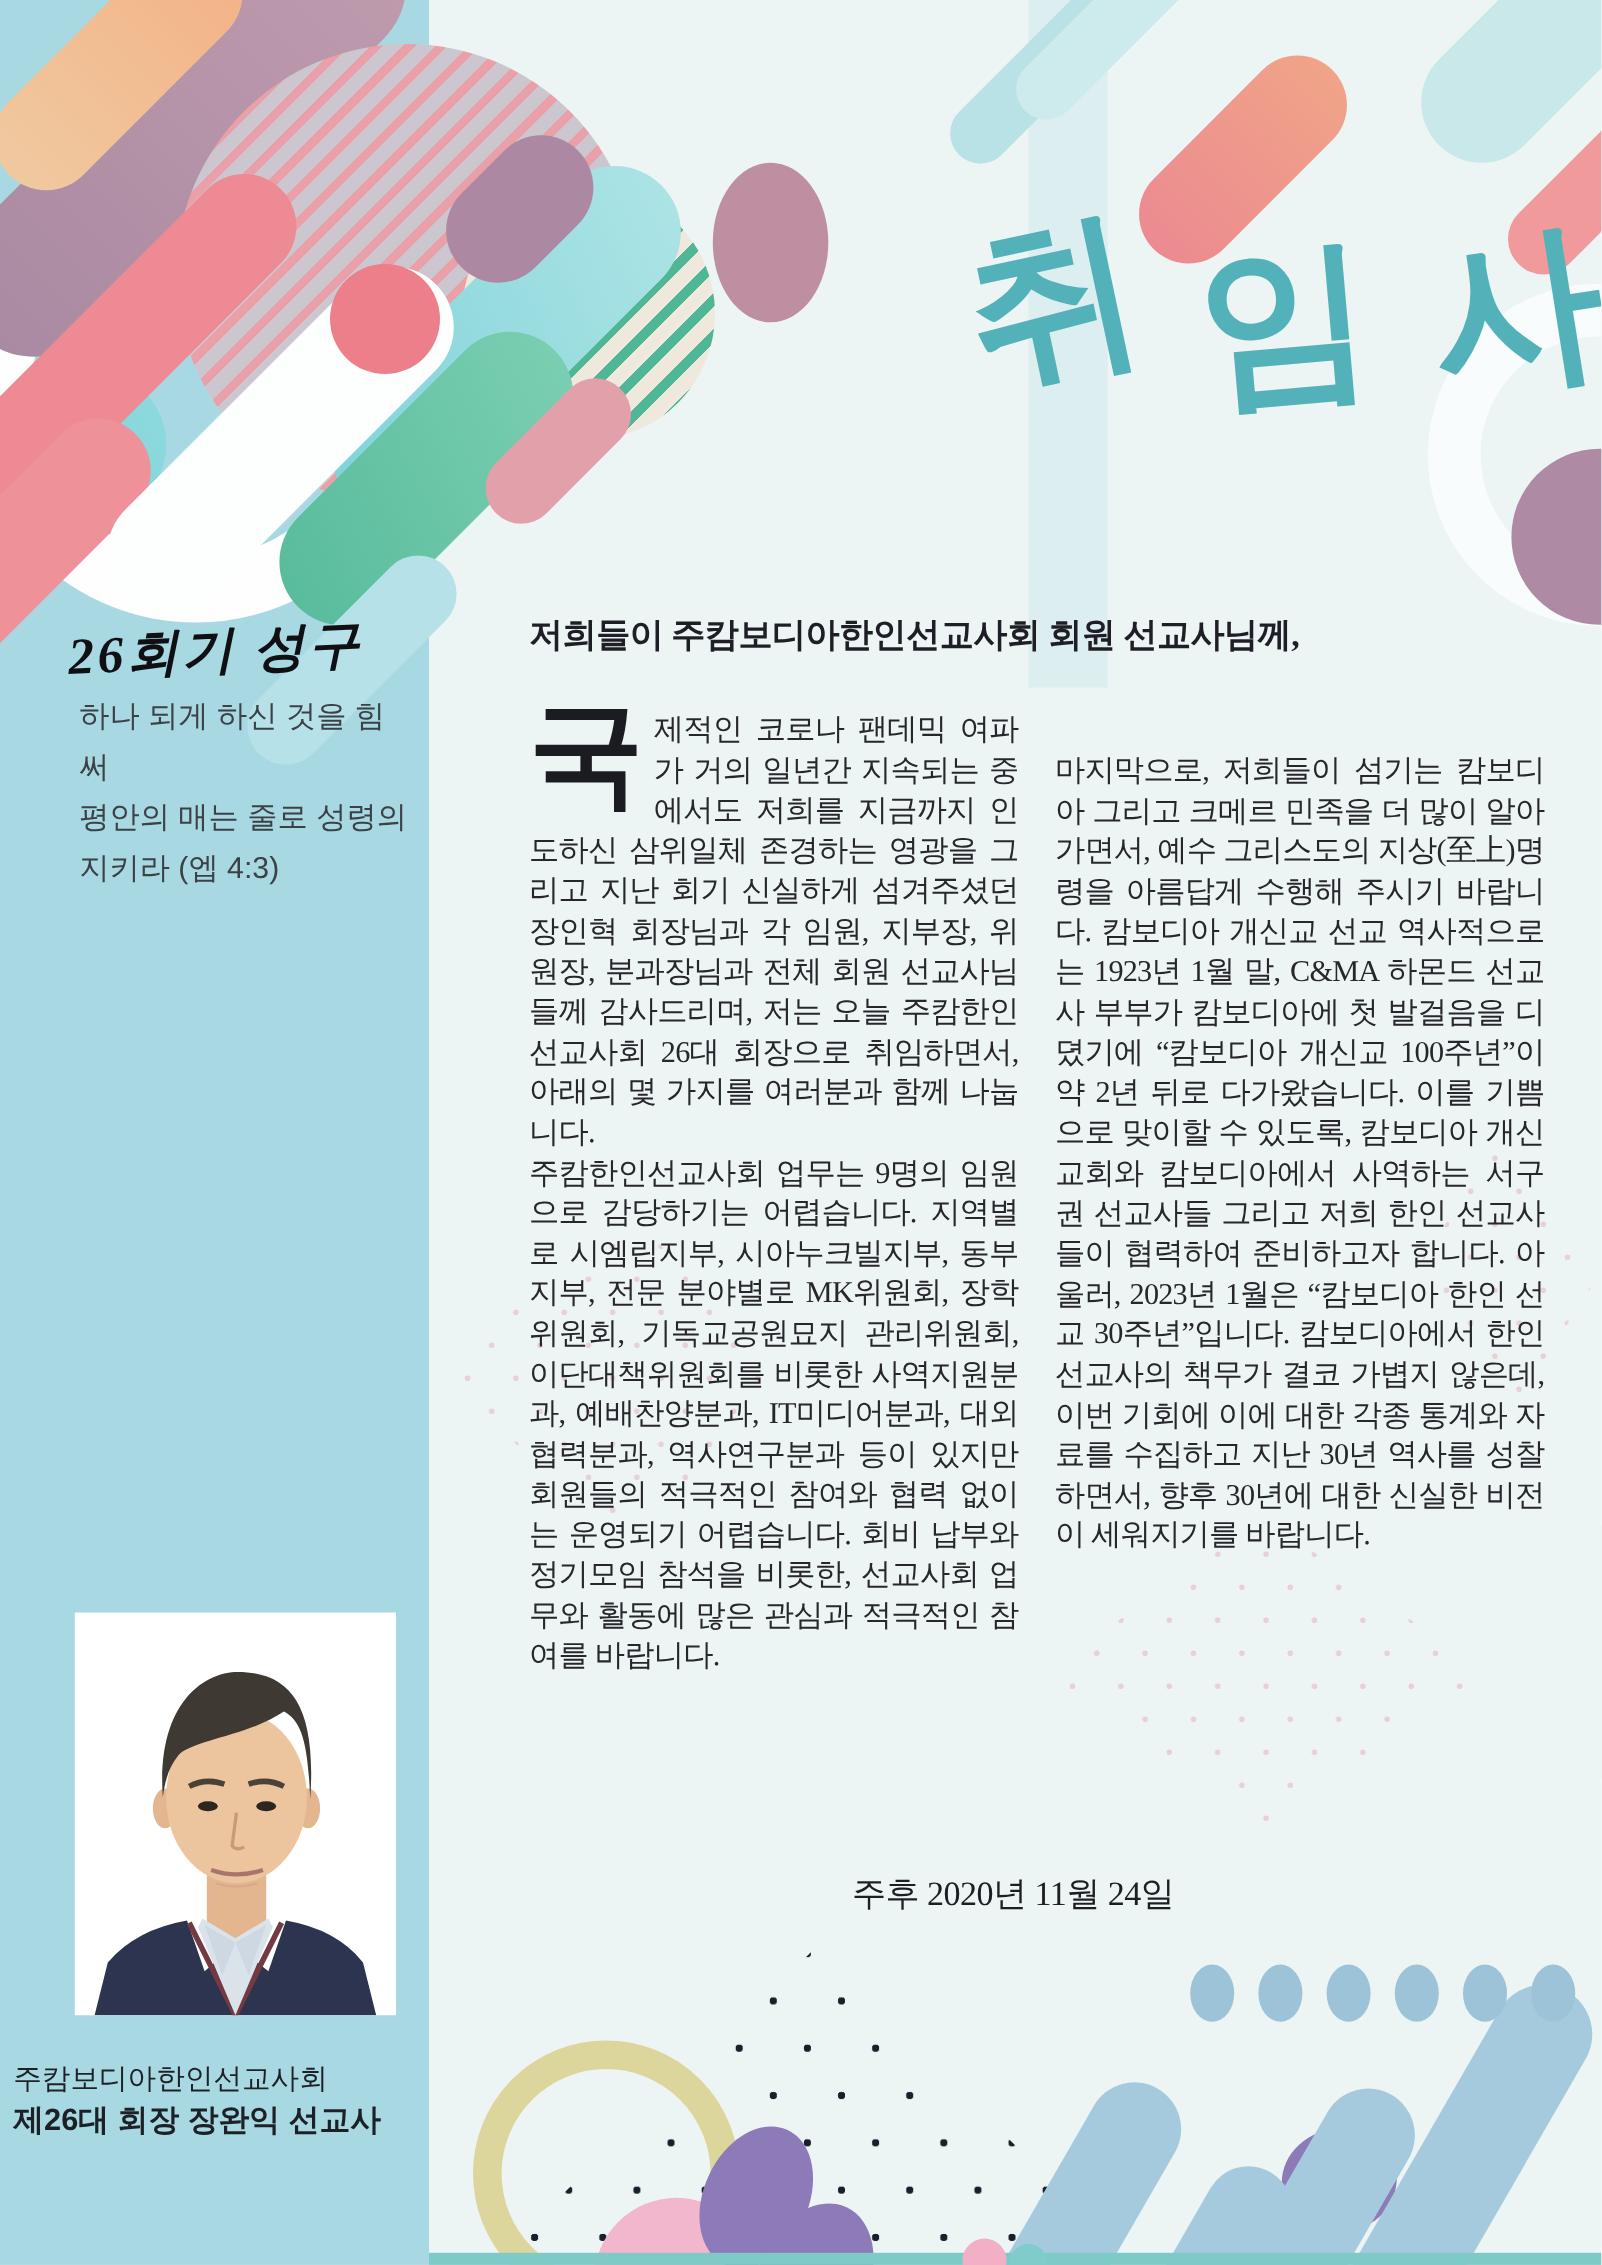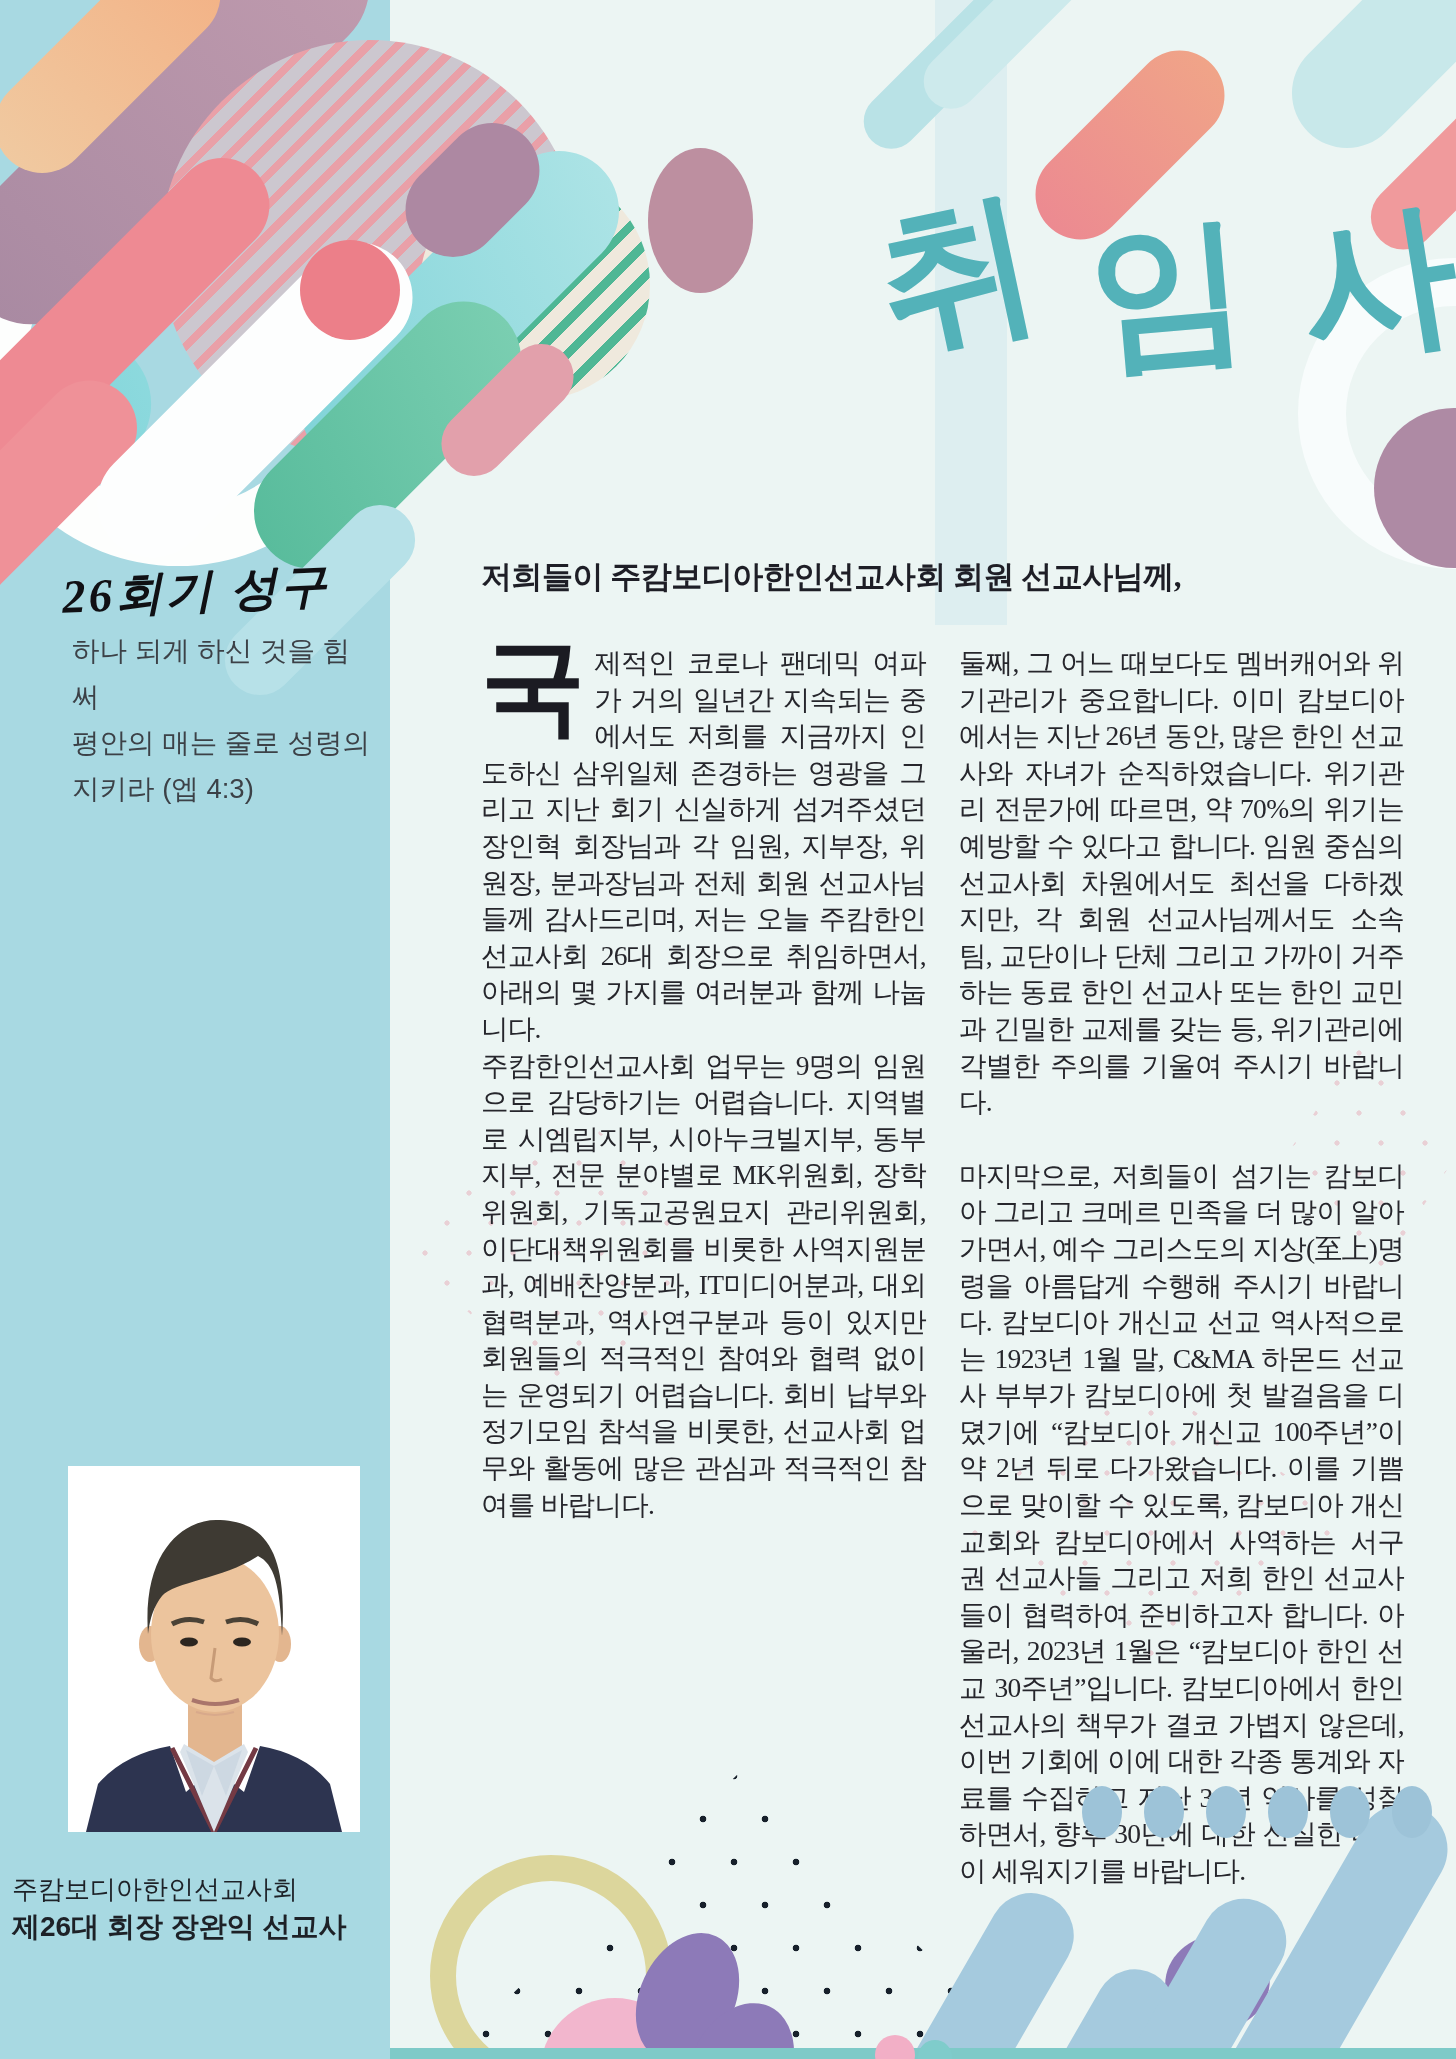--- a/index.html
+++ b/index.html
@@ -139,26 +139,26 @@
   </div>
 
   <div class="letter">
     <div class="salutation">저희들이 주캄보디아한인선교사회 회원 선교사님께,</div>
     <div class="cols">
       <div class="col">
         <p class="para"><span class="dropcap">국</span><span>제적인 코로나 팬데믹 여파가 거의 일년간 지속되는 중에서도 저희를 지금까지 인도하신 삼위일체 존경하는 영광을 그리고 지난 회기 신실하게 섬겨주셨던 장인혁 회장님과 각 임원, 지부장, 위원장, 분과장님과 전체 회원 선교사님들께 감사드리며, 저는 오늘 주캄한인선교사회 26대 회장으로 취임하면서, 아래의 몇 가지를 여러분과 함께 나눕니다.</span></p>
         <p class="para">주캄한인선교사회 업무는 9명의 임원으로 감당하기는 어렵습니다. 지역별로 시엠립지부, 시아누크빌지부, 동부지부, 전문 분야별로 MK위원회, 장학위원회, 기독교공원묘지 관리위원회, 이단대책위원회를 비롯한 사역지원분과, 예배찬양분과, IT미디어분과, 대외협력분과, 역사연구분과 등이 있지만 회원들의 적극적인 참여와 협력 없이는 운영되기 어렵습니다. 회비 납부와 정기모임 참석을 비롯한, 선교사회 업무와 활동에 많은 관심과 적극적인 참여를 바랍니다.</p>
       </div>
       <div class="col">
-        <p class="para">둘째, 그 어느 때보다도 멤버캐어와 위기관리가 중요합니다. 이미 캄보디아에서는 지난 26년 동안, 많은 한인 선교사와 자녀가 순직하였습니다. 위기관리 전문가에 따르면, 약 70%의 위기는 예방할 수 있다고 합니다. 임원 중심의 선교사회 차원에서도 최선을 다하겠지만, 각 회원 선교사님께서도 소속 팀, 교단이나 단체 그리고 가까이 거주하는 동료 한인 선교사 또는 한인 교민과 긴밀한 교제를 갖는 등, 위기관리에 각별한 주의를 기울여 주시기 바랍니다.</p>
         <p class="para mt">마지막으로, 저희들이 섬기는 캄보디아 그리고 크메르 민족을 더 많이 알아가면서, 예수 그리스도의 지상(至上)명령을 아름답게 수행해 주시기 바랍니다. 캄보디아 개신교 선교 역사적으로는 1923년 1월 말, C&amp;MA 하몬드 선교사 부부가 캄보디아에 첫 발걸음을 디뎠기에 “캄보디아 개신교 100주년”이 약 2년 뒤로 다가왔습니다. 이를 기쁨으로 맞이할 수 있도록, 캄보디아 개신교회와 캄보디아에서 사역하는 서구권 선교사들 그리고 저희 한인 선교사들이 협력하여 준비하고자 합니다. 아울러, 2023년 1월은 “캄보디아 한인 선교 30주년”입니다. 캄보디아에서 한인 선교사의 책무가 결코 가볍지 않은데, 이번 기회에 이에 대한 각종 통계와 자료를 수집하고 지난 30년 역사를 성찰하면서, 향후 30년에 대한 신실한 비전이 세워지기를 바랍니다.</p>
       </div>
     </div>
   </div>
 
+  <div class="date-line">주후 2020년 11월 24일</div>
 
   <div>
     <div class="dotfield"></div>
     <div class="ring" style="left:430px;top:1855px;width:190px;height:190px;border:26px solid #dcd69c;"></div>
     <div class="circle" style="left:540px;top:1998px;width:150px;height:150px;background:#f2b6cd;"></div>
     <div class="circle" style="left:640px;top:1930px;width:95px;height:135px;transform:rotate(25deg);background:#8d7ab8;"></div>
     <div class="circle" style="left:690px;top:2000px;width:100px;height:140px;transform:rotate(25deg);background:#8d7ab8;"></div>
     <div class="circle" style="left:1165px;top:1935px;width:105px;height:95px;transform:rotate(-12deg);background:#8d7ab8;"></div>
     <div class="cap" style="left:940px;top:1880px;width:85px;height:280px;transform:rotate(30deg);background:#a5cade;"></div>
     <div class="cap" style="left:1060px;top:1960px;width:80px;height:220px;transform:rotate(30deg);background:#a5cade;"></div>

